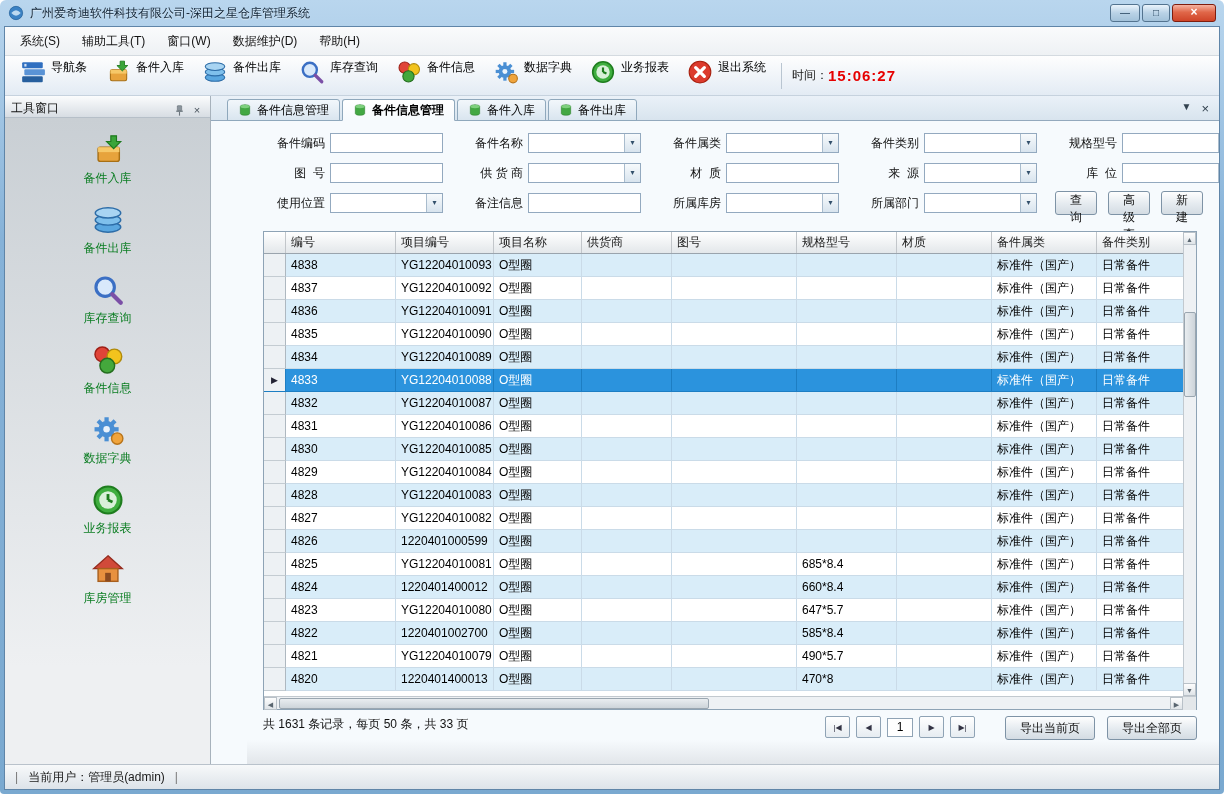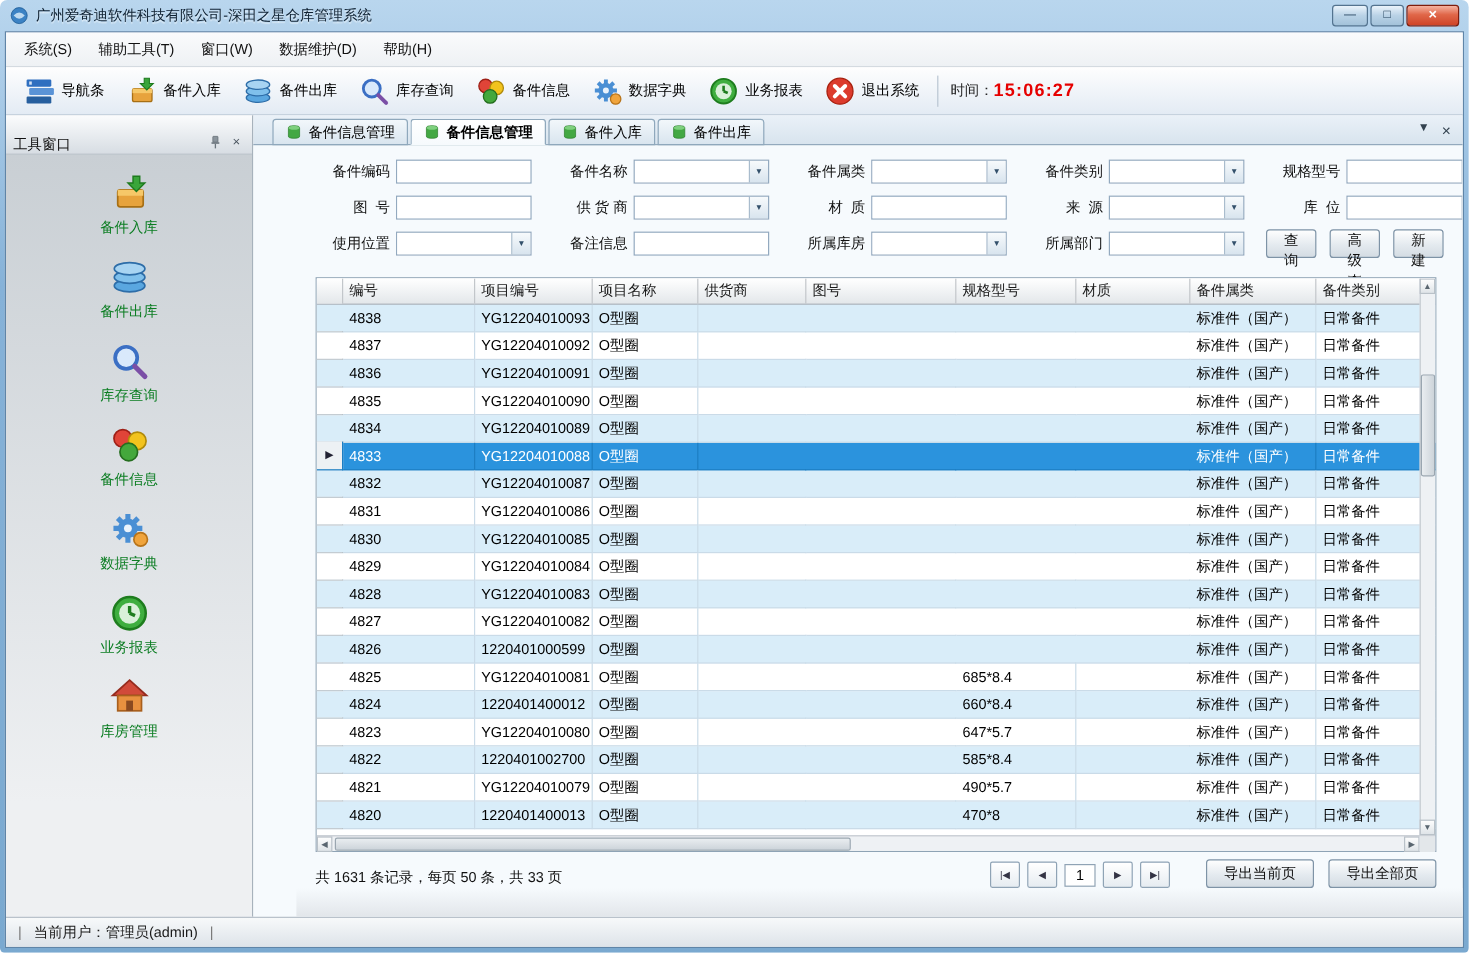--- a/index.html
+++ b/index.html
@@ -28,29 +28,29 @@
     color:#1c3a55; font-size:10px; line-height:15px; text-align:center; cursor:pointer;
   }
   .wbtn.min { width:30px; } .wbtn.max { width:28px; }
   .wbtn.close { width:44px; border-color:#7e1d0e;
     background:linear-gradient(#f5b3a2,#e06749 45%,#cf4428); color:#fff; font-weight:bold; font-size:12px; }
   
   .client { flex:1; display:flex; flex-direction:column; background:#eef1f4; overflow:hidden; border:1px solid #5f85a8; }
   .menubar { height:29px; background:linear-gradient(#fafbfc,#eef1f4); border-bottom:1px solid #d4dae0; display:flex; align-items:center; padding:0 4px; }
   .menu-item { padding:5px 11px; color:#111; cursor:pointer; }
   .toolbar { height:40px; background:linear-gradient(#fefefe,#e3ebf4); border-bottom:1px solid #c6d2de; display:flex; align-items:center; padding:0 6px; }
-  .tbar-item { display:flex; align-items:center; gap:5px; padding:0 9px; height:34px; cursor:pointer; }
+  .tbar-item { display:flex; align-items:flex-start; gap:5px; padding:0 9px; height:34px; cursor:pointer; }
   .tbar-item .icon { width:26px; height:26px; }
   .tbar-sep { width:1px; height:26px; background:#b9c5d1; margin:0 6px; }
   .time-label { color:#222; margin-left:4px; }
   .time-value { color:#e60000; font-weight:bold; font-size:15px; letter-spacing:1px; font-family:Liberation Sans, sans-serif; }
   
   .workspace { flex:1; display:flex; overflow:hidden; }
   .sidebar { width:206px; flex:none; border-right:1px solid #a7b2bc; display:flex; flex-direction:column; background:#dfe3e6; }
-  .sidebar-header { height:22px; background:linear-gradient(#fbfcfd,#d7dde3); border-bottom:1px solid #b6bfc8; display:flex; align-items:flex-start; padding:16px 6px; }
+  .sidebar-header { height:22px; background:linear-gradient(#fbfcfd,#d7dde3); border-bottom:1px solid #b6bfc8; display:flex; align-items:flex-end; padding:0 6px; }
   .sidebar-header .htitle { flex:1; color:#111; }
   .sidebar-header .hicon { width:14px; height:14px; margin-left:4px; cursor:pointer; color:#4a545e; font-size:11px; line-height:14px; text-align:center; }
   .group-header { height:22px; background:linear-gradient(#fdfdfd,#e6e8ea); border-bottom:1px solid #c3c8cd; line-height:21px; padding-left:13px; color:#111; }
   .icon-list { flex:1; background:linear-gradient(180deg,#c9cfd4,#eef0f2 85%); display:flex; flex-direction:column; align-items:center; padding-top:15px; gap:16px; overflow:hidden; }
   .nav-item { display:flex; flex-direction:column; align-items:center; cursor:pointer; width:120px; }
   .nav-item .icon { width:34px; height:34px; }
   .nav-item .nlabel { margin-top:3px; color:#0b7d22; }
   
   .main { flex:1; display:flex; flex-direction:column; overflow:hidden; }
   .tabstrip { height:25px; flex:none; background:linear-gradient(#eaf1f8,#d8e4ee); border-bottom:1px solid #93a9bd; display:flex; align-items:flex-end; padding-left:16px; position:relative; }
@@ -72,41 +72,41 @@
   .btn-group { margin-left:auto; display:flex; gap:11px; }
   .btn { height:24px; padding:0 14px; font-size:12px; color:#111; border:1px solid #7e93a6; border-radius:3px;
          background:linear-gradient(#fefefe,#e4eaef 55%,#d4dce3); cursor:pointer;
          font-family:"Liberation Sans","DejaVu Sans",sans-serif; }
   
   .grid-wrap { margin:9px 22px 0 16px; border:1px solid #8ea3b5; background:#fff; flex:none; }
   .grid-viewport { position:relative; overflow:hidden; height:464px; background:#fff; }
   .ghead { display:flex; height:22px; background:linear-gradient(#ffffff,#e3e7ea); border-bottom:1px solid #9aa4ad; }
   .hcell { flex:none; border-right:1px solid #c2c6ca; padding:0 5px; line-height:21px; color:#1a1a1a; overflow:hidden; white-space:nowrap; }
   .hcell.wsel { width:22px; background:linear-gradient(#ffffff,#e3e7ea); }
-  .grow { display:flex; height:23px; background:#fff;align-items:flex-end; }
+  .grow { display:flex; height:23px; background:#fff; }
   .grow.alt { background:#d9edf9; }
   .grow.sel { background:#2b93dd; color:#fff; }
   .gcell { flex:none; border-right:1px solid #cadbe8; border-bottom:1px solid #cadbe8; padding:0 5px; line-height:22px; overflow:hidden; white-space:nowrap; }
   .grow.sel .gcell { border-color:#1d7ec3; }
   .gcell.selc { width:22px; background:#edf1f4; border-right:1px solid #aeb8c0; border-bottom:1px solid #c4ccd2; color:#223; font-size:9px; text-align:center; line-height:23px; }
   .hcell.i0,.gcell.c0{width:110px} .hcell.i1,.gcell.c1{width:98px} .hcell.i2,.gcell.c2{width:88px}
   .hcell.i3,.gcell.c3{width:90px} .hcell.i4,.gcell.c4{width:125px} .hcell.i5,.gcell.c5{width:100px}
   .hcell.i6,.gcell.c6{width:95px} .hcell.i7,.gcell.c7{width:105px} .hcell.i8,.gcell.c8{width:100px}
   .hcell.i9,.gcell.c9{width:40px}
   .vscroll { position:absolute; top:0; right:0; bottom:0; width:13px; background:#eef1f4; border-left:1px solid #c2c9cf; }
   .sarrow { width:13px; height:13px; font-size:7px; line-height:13px; text-align:center; color:#5a6670;
             background:linear-gradient(#fdfdfd,#dfe4e8); border:1px solid #b9c1c8; cursor:pointer; flex:none; }
   .vscroll .sarrow { position:absolute; left:-1px; }
   .vscroll .sarrow.sbottom { bottom:0; } .vscroll .sarrow.stop { top:0; }
   .vthumb { position:absolute; left:0; top:80px; width:12px; height:85px; background:linear-gradient(90deg,#e9edf0,#cdd4da); border:1px solid #9aa6b0; border-radius:2px; cursor:pointer; }
   .hscroll { height:13px; background:#eef1f4; border-top:1px solid #c2c9cf; display:flex; align-items:center; position:relative; }
   .hthumb { width:430px; height:11px; margin-left:2px; background:linear-gradient(#e9edf0,#cdd4da); border:1px solid #9aa6b0; border-radius:2px; cursor:pointer; }
   .scorner { width:13px; height:13px; background:#e3e7ea; flex:none; }
   
-  .pager { display:flex; align-items:flex-end; margin:6px 22px 0 16px; height:24px; flex:none; }
+  .pager { display:flex; align-items:flex-start; margin:6px 22px 0 16px; height:24px; flex:none; }
   .psummary { color:#111; }
   .pnav { margin-left:auto; display:flex; align-items:center; gap:6px; margin-right:30px; }
   .pbtn { width:25px; height:22px; font-size:8px; color:#334; border:1px solid #8fa3b5; border-radius:2px;
           background:linear-gradient(#ffffff,#e6ecf1); cursor:pointer; }
   .pagebox { width:26px; height:19px; text-align:center; border:1px solid #8fa3b5; font-size:12px; }
   .pexport { display:flex; gap:12px; }
   .filler { flex:1; background:linear-gradient(#f6fafd,#e2e6ea); }
   
   .statusbar { height:25px; flex:none; background:linear-gradient(#f7f9fa,#dde3e9); border-top:1px solid #b9c2cb; display:flex; align-items:center; gap:10px; padding:0 10px; color:#1a1a1a; }
   .statusbar .sep { color:#777; }

